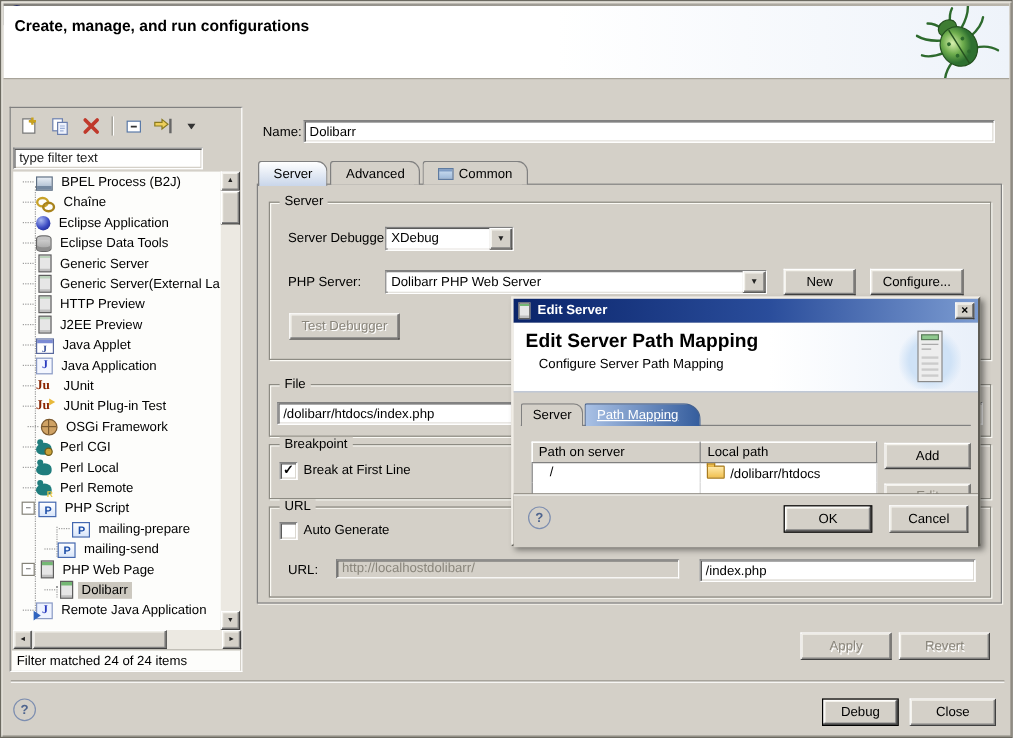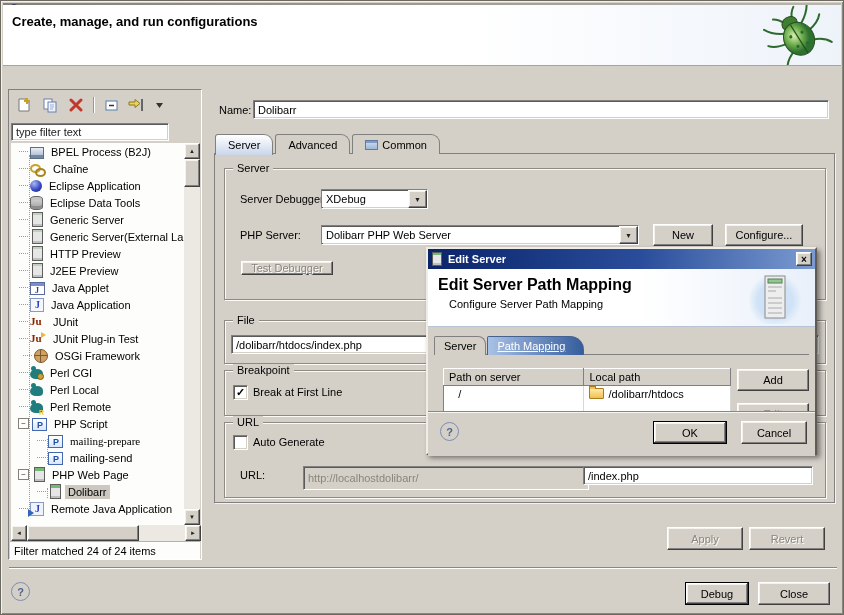--- a/index.html
+++ b/index.html
@@ -310,21 +310,21 @@
         <div class="trow" style="padding-left: 8px;">
           <span class="stub"></span>
           <span class="ti ti-perl-remote"></span>
           <span class="tlabel">Perl Remote</span>
         </div>
         <div class="trow" style="padding-left: 8px;">
           <span class="toggle">−</span>
           <span class="ti ti-php-script"></span>
           <span class="tlabel">PHP Script</span>
         </div>
-        <div class="trow" style="padding-left: 26px; font-family: Liberation Serif, serif;">
+        <div class="trow" style="padding-left: 38px;">
           <span class="stub"></span>
           <span class="ti ti-php-script"></span>
           <span class="tlabel">mailing-prepare</span>
         </div>
         <div class="trow" style="padding-left: 26px;">
           <span class="stub"></span>
           <span class="ti ti-php-script"></span>
           <span class="tlabel">mailing-send</span>
         </div>
         <div class="trow" style="padding-left: 8px;">
@@ -382,21 +382,21 @@
           <span class="cval">XDebug</span>
           <span class="cbtn">▼</span>
         </div>
         <span class="lbl" style="left:15px;top:60px">PHP Server:</span>
         <div class="combo sunken" style="left:96px;top:56px;width:318px;height:20px">
           <span class="cval">Dolibarr PHP Web Server</span>
           <span class="cbtn">▼</span>
         </div>
         <button class="btn" style="left:428px;top:55px;width:60px;height:22px">New</button>
         <button class="btn" style="left:500px;top:55px;width:78px;height:22px">Configure...</button>
-        <button class="btn disabled" style="left:16px;top:92px;width:92px;height:14px">Test Debugger</button>
+        <button class="btn disabled" style="left:16px;top:92px;width:92px;height:22px">Test Debugger</button>
       </div>
 
       <div class="group" style="left:9px;top:166px;width:600px;height:42px">
         <span class="group-label">File</span>
         <input class="sunken" style="position: absolute; left: 6px; top: 14px; width: 588px; height: 19px;" value="/dolibarr/htdocs/index.php">
       </div>
 
       <div class="group" style="left:9px;top:216px;width:600px;height:44px">
         <span class="group-label">Breakpoint</span>
         <span class="checkbox on" style="left:8px;top:14px">
@@ -405,21 +405,21 @@
         <span class="lbl" style="left:28px;top:15px">Break at First Line</span>
       </div>
 
       <div class="group" style="left:9px;top:268px;width:600px;height:74px">
         <span class="group-label">URL</span>
         <span class="checkbox" style="left:8px;top:12px">
             <span class="check">✓</span>
           </span>
         <span class="lbl" style="left:28px;top:13px">Auto Generate</span>
         <span class="lbl" style="left:15px;top:46px">URL:</span>
-        <input class="sunken" style="position: absolute; left: 78px; top: 43px; width: 286px; height: 24px;" disabled="" value="http://localhostdolibarr/">
+        <input class="sunken" style="position: absolute; left: 55px; top: 43px; width: 286px; height: 16px;" disabled="" value="http://localhostdolibarr/">
         <input class="sunken" style="position: absolute; left: 358px; top: 43px; width: 230px; height: 19px;" value="/index.php">
       </div>
     </div>
 
     <div class="apply-revert">
       <button class="btn disabled" style="left:459px;top:438px">Apply</button>
       <button class="btn disabled" style="left:541px;top:438px">Revert</button>
     </div>
   </div>
 

